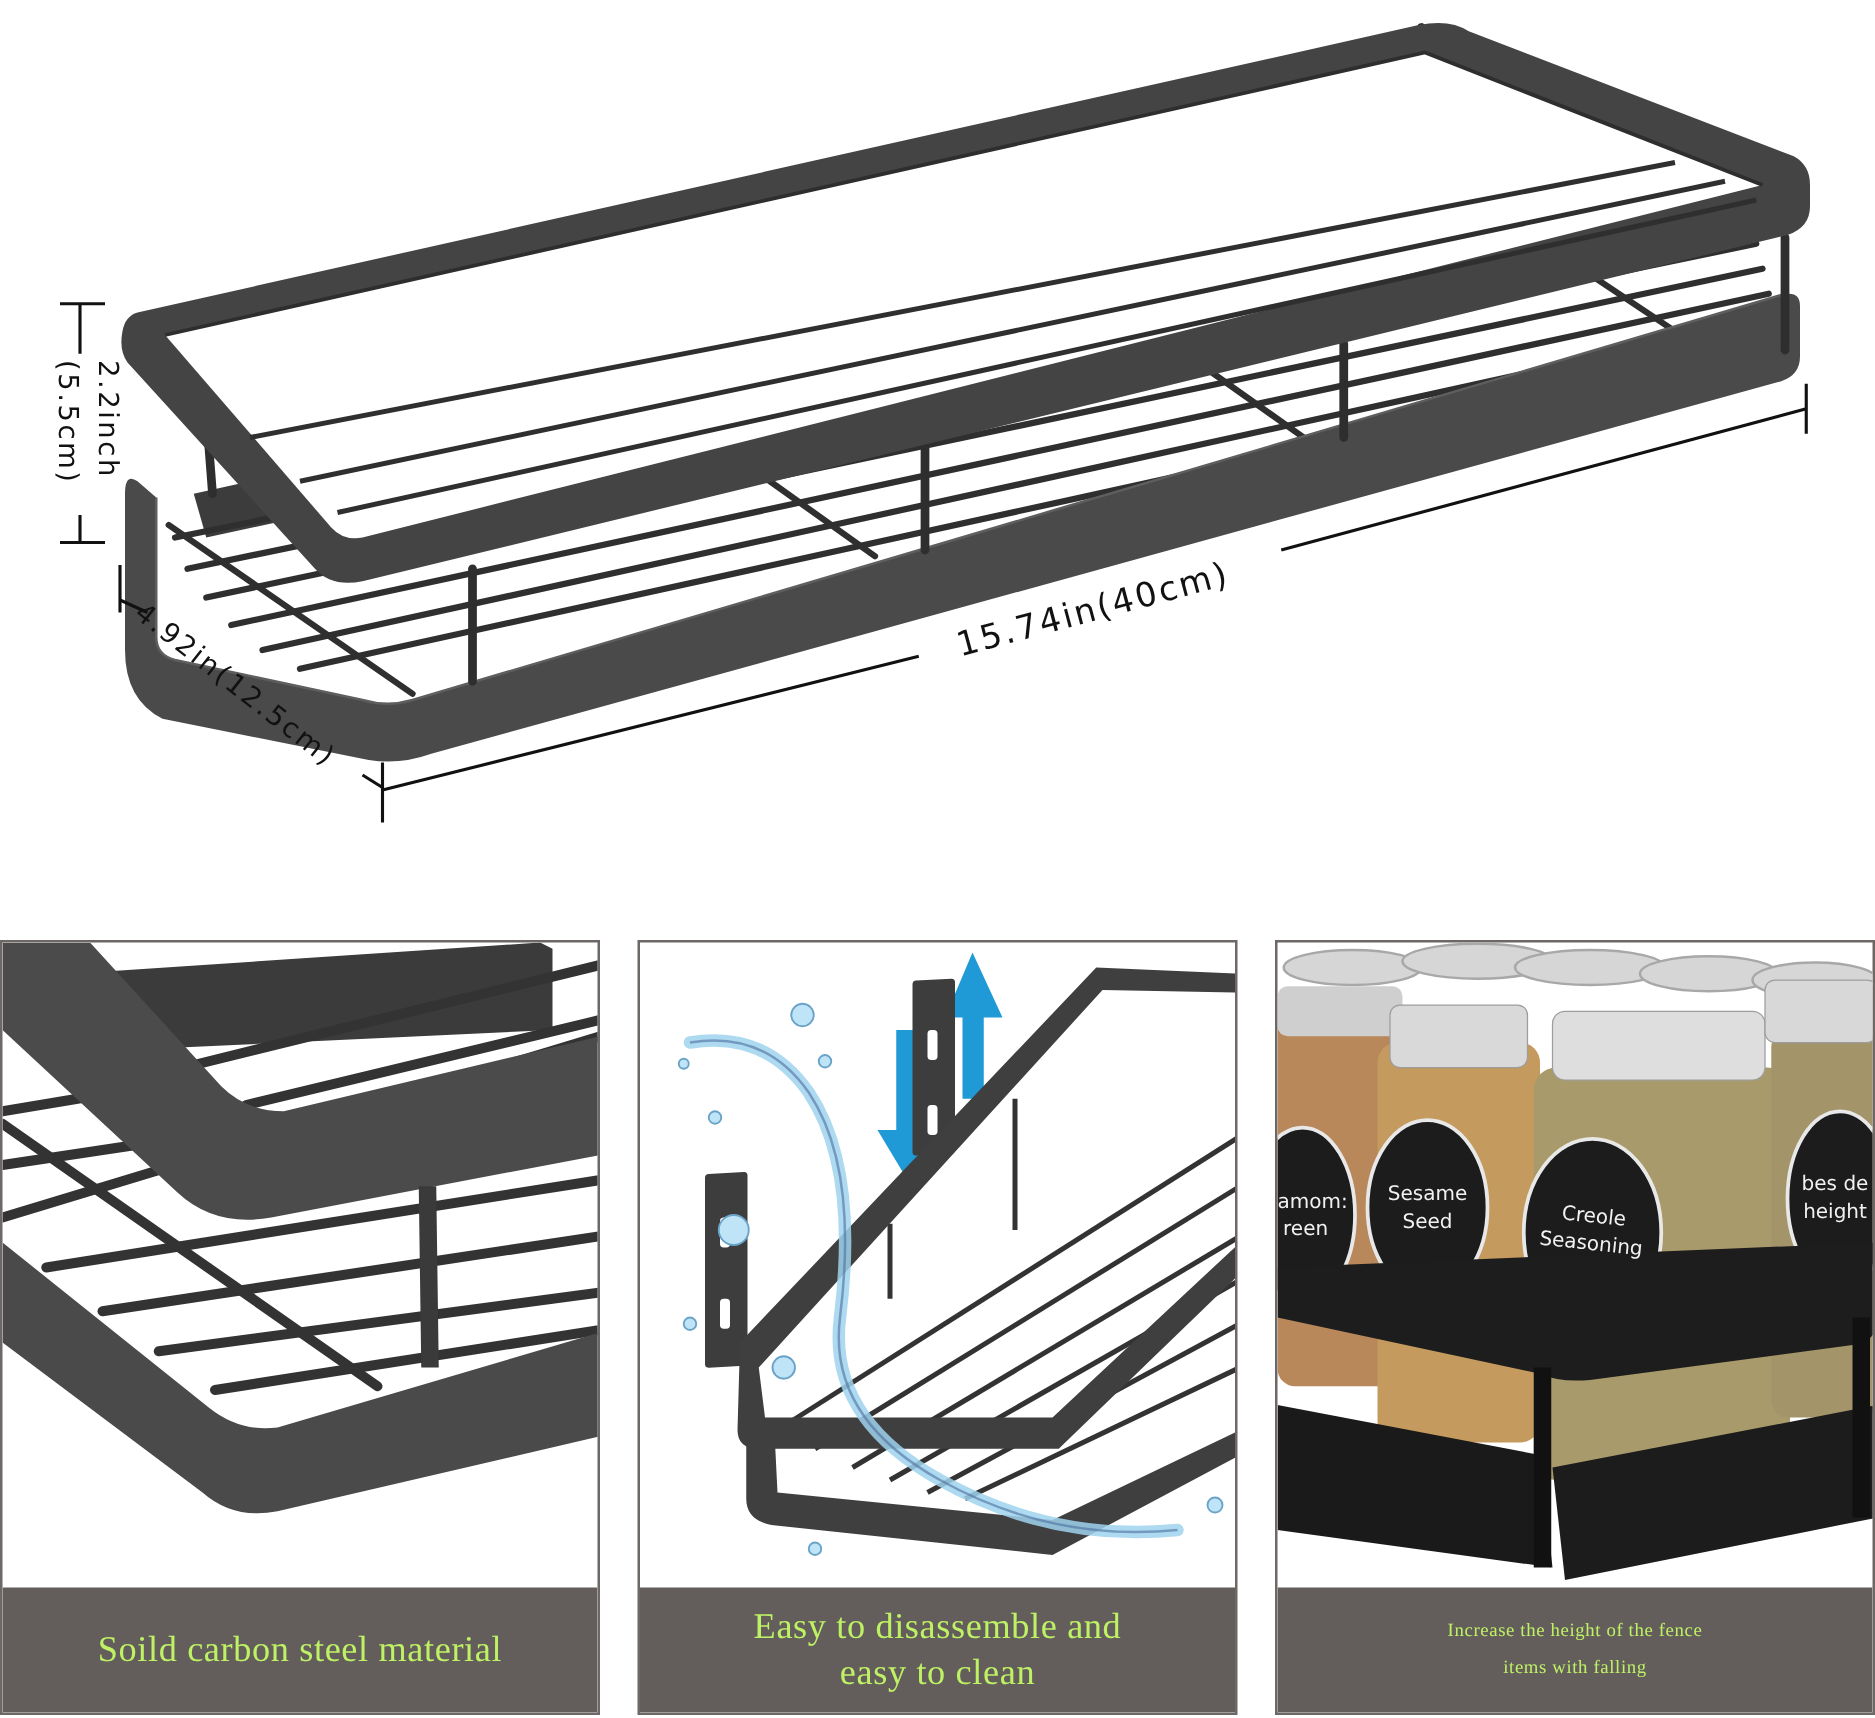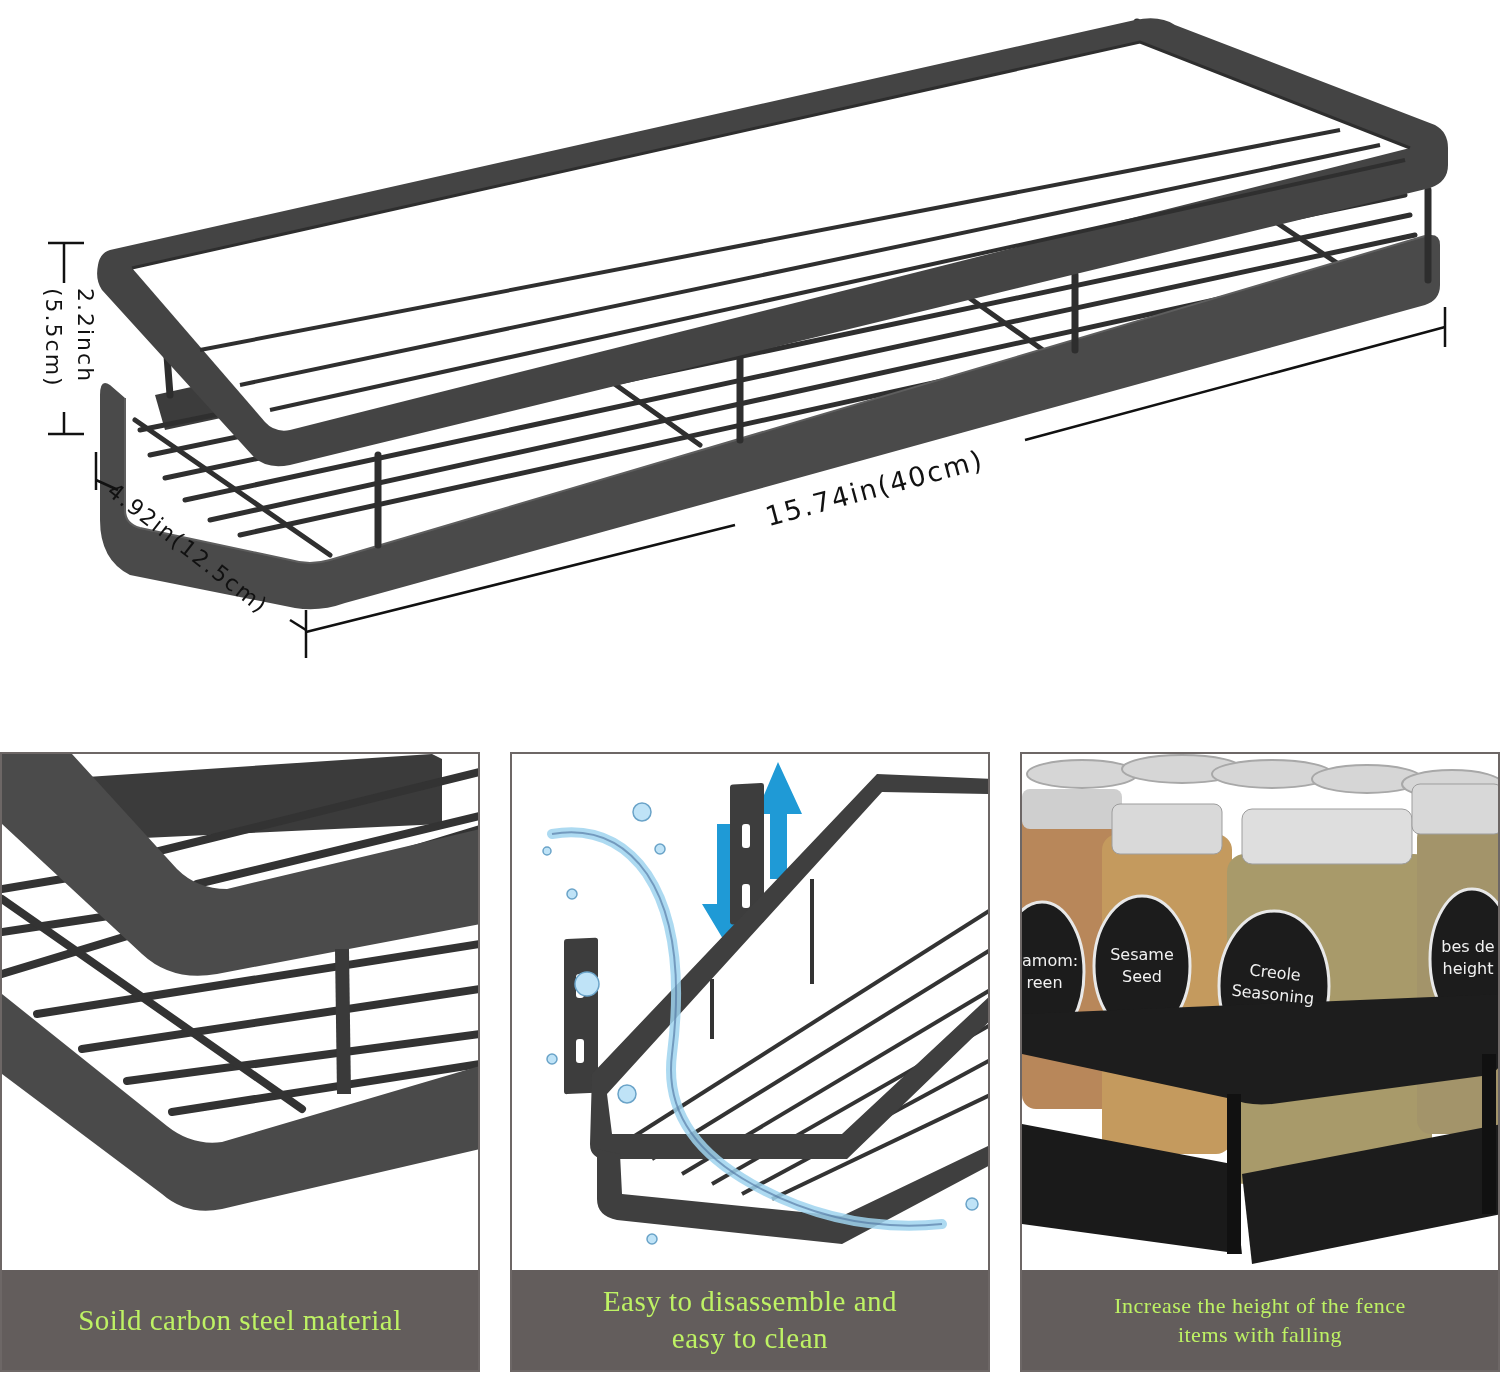--- a/index.html
+++ b/index.html
@@ -4,21 +4,21 @@
   <style>
     html, body { margin: 0; padding: 0; background: #ffffff; }
     body { width: 1500px; height: 1374px; position: relative; overflow: hidden; font-family: "DejaVu Sans", sans-serif; }
     .abs { position: absolute; }
     svg { display: block; }
     .dim-label { position: absolute; font-family: "DejaVu Sans", sans-serif; color: #111; font-size: 26px; letter-spacing: 2px; white-space: nowrap; transform-origin: left top; }
     .panel { position: absolute; top: 752px; height: 620px; box-sizing: border-box; border: 2px solid #6d6766; background: #fff; overflow: hidden; }
     .panel .art { position: absolute; left: 0; top: 0; right: 0; height: 520px; }
     .caption { position: absolute; left: 0; right: 0; bottom: 0; height: 100px; background: #635d5c; color: #bef264; display: flex; flex-direction: column; align-items: center; justify-content: center; text-align: center; font-family: Liberation Serif, serif; letter-spacing: 0.5px; }
     .caption.two span { font-size: 29px; line-height: 37px; display: block; }
-    .caption.three span { font-size: 22px; line-height: 29px; display: block; }
+    .caption.three span { font-size: 15px; line-height: 29px; display: block; }
     .jar-label { position: absolute; color: #f1f1f1; font-family: "DejaVu Sans", sans-serif; font-size: 16px; text-align: center; line-height: 22px; }
   </style>
 </head>
 <body>
 
 <div class="abs" style="left:0;top:0;width:1500px;height:700px;">
   <svg width="1500" height="700" viewBox="0 0 1500 700">
 
     <polygon points="155,395 1405,120 1420,130 1420,160 165,430" fill="#3c3c3c"></polygon>
 

